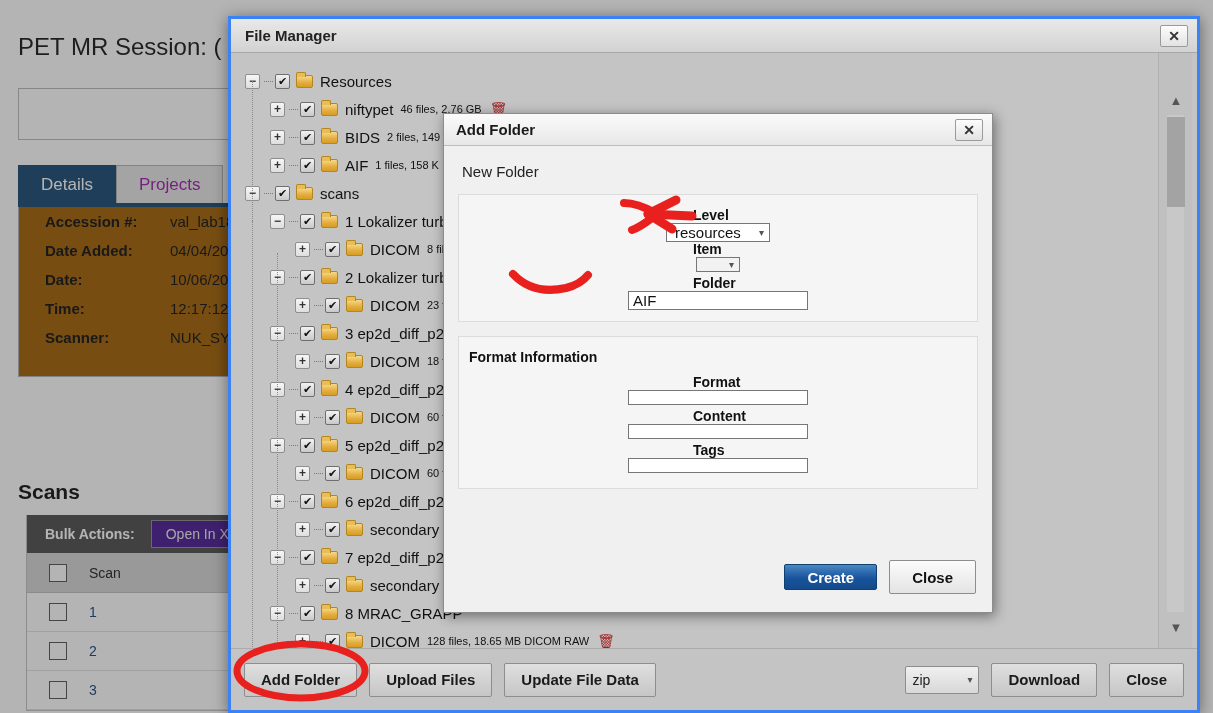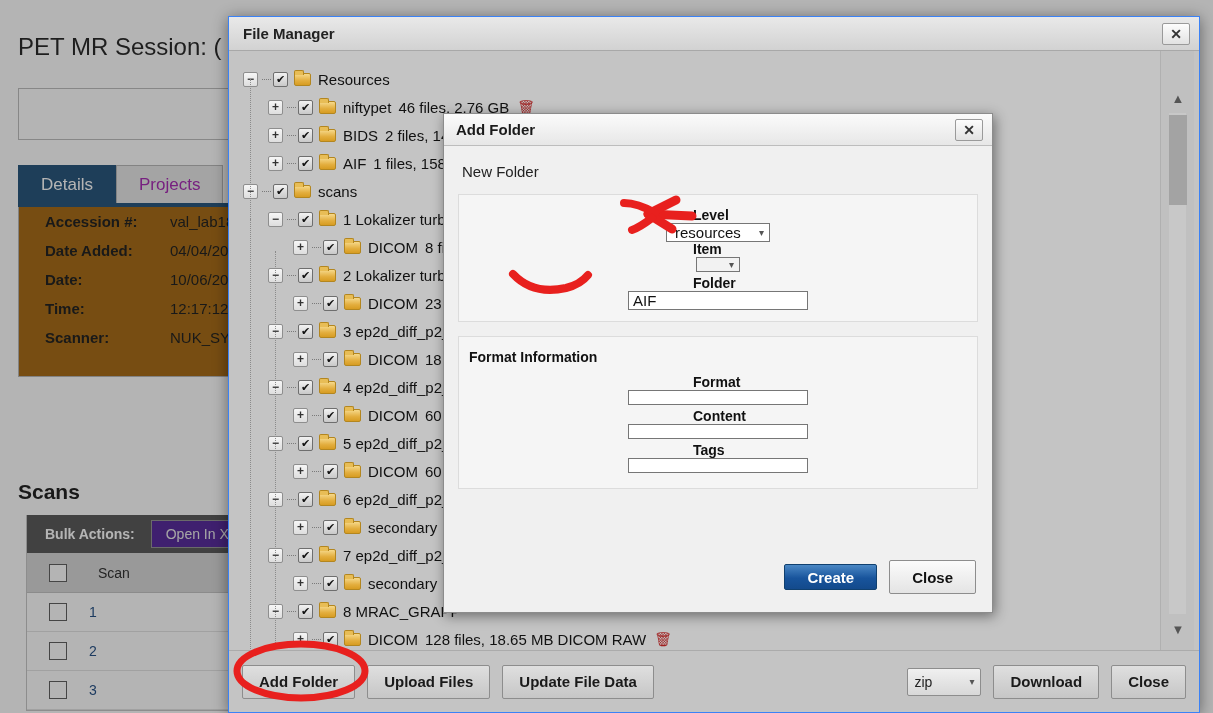--- a/index.html
+++ b/index.html
@@ -58,36 +58,36 @@
   .bulk-bar {
     height:38px; background:#4f4f4f; color:#fff; display:flex; align-items:center;
   }
   .bulk-label { font-weight:bold; font-size:14px; padding:0 16px 0 18px; }
   .bulk-btn {
     background:#4c1d95; color:#e9e9e9; height:28px; padding:0 14px;
     display:flex; align-items:center; font-size:14px; border:1px solid #8e8e8e;
   }
   .scan-head-row {
     height:40px; background:#d6d6d6; display:flex; align-items:center;
-    border-bottom:1px solid #c0c0c0; font-size:14px; color:#222;gap:9px;
+    border-bottom:1px solid #c0c0c0; font-size:14px; color:#222;
   }
   .scan-row {
     height:39px; display:flex; align-items:center;
     border-bottom:1px solid #e2e2e2; font-size:14px;
   }
   .cb-cell { width:62px; display:flex; justify-content:center; }
   .cb {
     width:18px; height:18px; border:1px solid #555; background:#fff; display:inline-block;
   }
   .scan-link { color:#17457e; }
 
   
   #file-manager {
     position:absolute; left:228px; top:16px; width:972px; height:697px;
-    background:#c4c4c4; border:1px solid #3b82f6;
+    background:#c4c4c4; border:3px solid #3b82f6;
     box-shadow:0 2px 14px rgba(0,0,0,0.45);
     z-index:10;
   }
   #fm-titlebar {
     height:34px;
     background:linear-gradient(to bottom,#e9e9e9 0%,#d2d2d2 100%);
     border-bottom:1px solid #a8a8a8;
     display:flex; align-items:center; justify-content:space-between;
   }
   #fm-title { font-size:15px; font-weight:bold; color:#222; padding-left:14px; }
@@ -126,21 +126,21 @@
   .folder-icon {
     width:17px; height:13px; flex:0 0 17px; margin-right:7px; position:relative;
     background:linear-gradient(to bottom,#f6d98a 0%,#e3ae3e 60%,#d79c22 100%);
     border:1px solid #b3861f; border-radius:1px 2px 2px 2px;
   }
   .folder-icon:before {
     content:""; position:absolute; left:-1px; top:-4px; width:8px; height:4px;
     background:#e8bd56; border:1px solid #b3861f; border-bottom:none; border-radius:2px 2px 0 0;
   }
   .tlabel { font-size:15px; color:#111; }
-  .tmeta { font-size:15px; color:#111; margin-left:7px; }
+  .tmeta { font-size:11px; color:#111; margin-left:7px; }
   .trash {
     margin-left:8px; font-size:14px; color:#a02020; line-height:1;
   }
   .ind0 { margin-left:0; }
   .ind1 { margin-left:25px; }
   .ind2 { margin-left:50px; }
 
   
   .vguide {
     position:absolute; width:0; border-left:1px dotted #8b8b8b;

